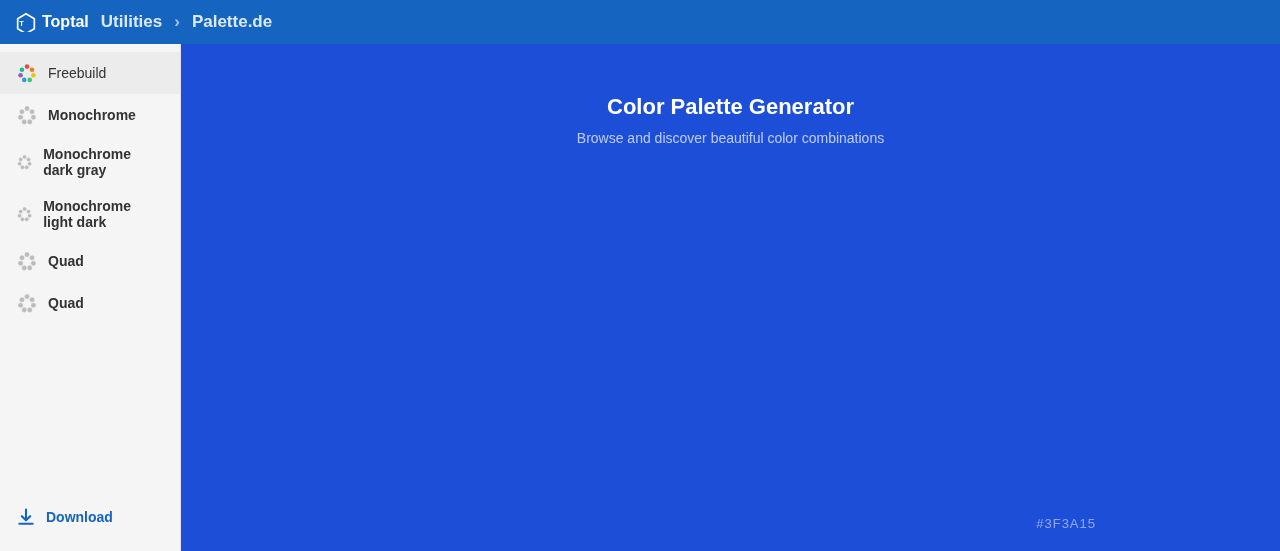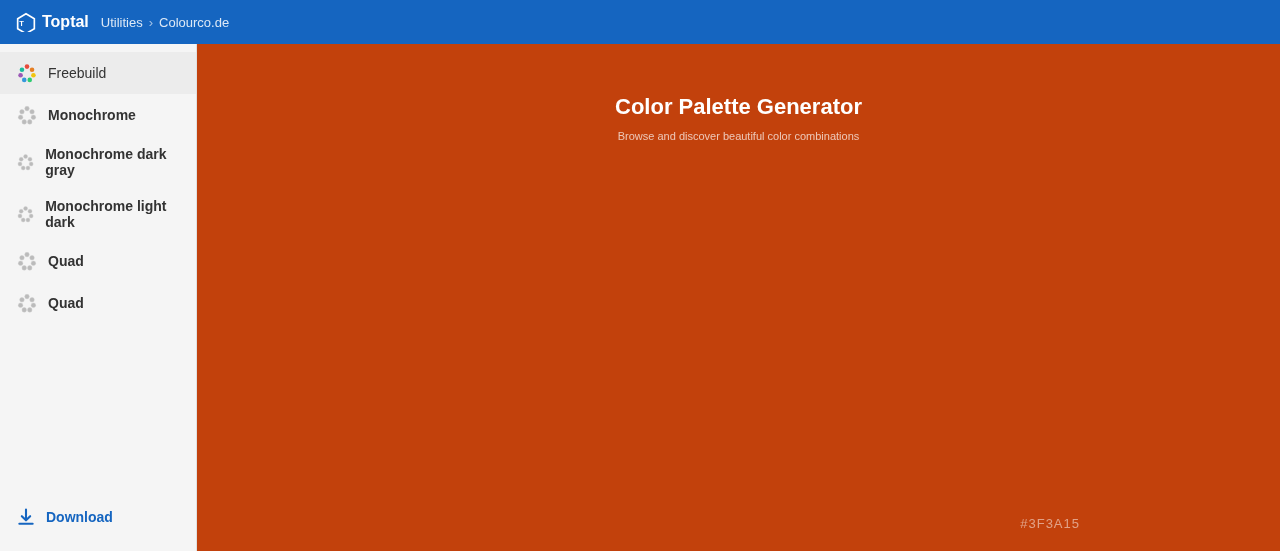--- a/index.html
+++ b/index.html
@@ -23,38 +23,39 @@
       text-decoration: none;
       margin-right: 12px;
     }
     #header .logo-icon {
       width: 20px;
       height: 20px;
       margin-right: 6px;
     }
     #header .breadcrumb {
       color: rgba(255,255,255,0.85);
-      font-size: 13px;
-      display: flex;
-      align-items: center;
-      gap: 6px;
+      font-size: 17px;
+      display: flex;
+      align-items: center;
+      gap: 12px;
+      font-weight: bold;
     }
     #header .breadcrumb a { color: rgba(255,255,255,0.85); text-decoration: none; }
     #header .breadcrumb .sep { color: rgba(255,255,255,0.6); }
 
     
     #main {
       display: flex;
       flex: 1;
       overflow: hidden;
     }
 
     
     #sidebar {
-      width: 197px;
+      width: 181px;
       background: #f5f5f5;
       border-right: 1px solid #e0e0e0;
       flex-shrink: 0;
       display: flex;
       flex-direction: column;
       padding: 8px 0;
     }
     .sidebar-item {
       display: flex;
       align-items: center;
@@ -80,42 +81,42 @@
       font-size: 14px;
       color: #1565C0;
       gap: 10px;
       font-weight: 600;
       margin-top: auto;
     }
 
     
     #content {
       flex: 1;
-      background-color: #c2410c;
+      background-color: #1d4ed8;
       display: flex;
       flex-direction: column;
       align-items: center;
       justify-content: flex-start;
       padding-top: 50px;
       position: relative;
     }
     #content .page-title {
       color: white;
       font-size: 22px;
       font-weight: bold;
       margin-bottom: 10px;
     }
     #content .page-subtitle {
       color: rgba(255,255,255,0.7);
-      font-size: 11px;
+      font-size: 14px;
     }
     #content .color-code {
       position: absolute;
       bottom: 20px;
-      right: 200px;
+      right: 184px;
       color: rgba(255,255,255,0.5);
       font-size: 13px;
       letter-spacing: 1px;
       margin-left: 44px;
     }
 
     
     .palette-svg {
       width: 22px;
       height: 22px;
@@ -128,21 +129,21 @@
   <a class="logo" href="#">
     <svg class="logo-icon" viewBox="0 0 24 24" fill="none">
       <polygon points="12,2 22,8 22,20 12,26 2,20 2,8" fill="none" stroke="white" stroke-width="2"></polygon>
       <text x="4" y="17" font-size="9" fill="white" font-weight="bold">T</text>
     </svg>
     <span>Toptal</span>
   </a>
   <div class="breadcrumb">
     <a href="#">Utilities</a>
     <span class="sep">›</span>
-    <span>Colourco.de</span>
+    <span>Palette.de</span>
   </div>
 </div>
 
 <div id="main">
 
   <div id="sidebar">
 
     <div class="sidebar-item active">
       <svg class="palette-svg" viewBox="0 0 24 24">
         <circle cx="12" cy="5" r="2.5" fill="#e74c3c"></circle>

